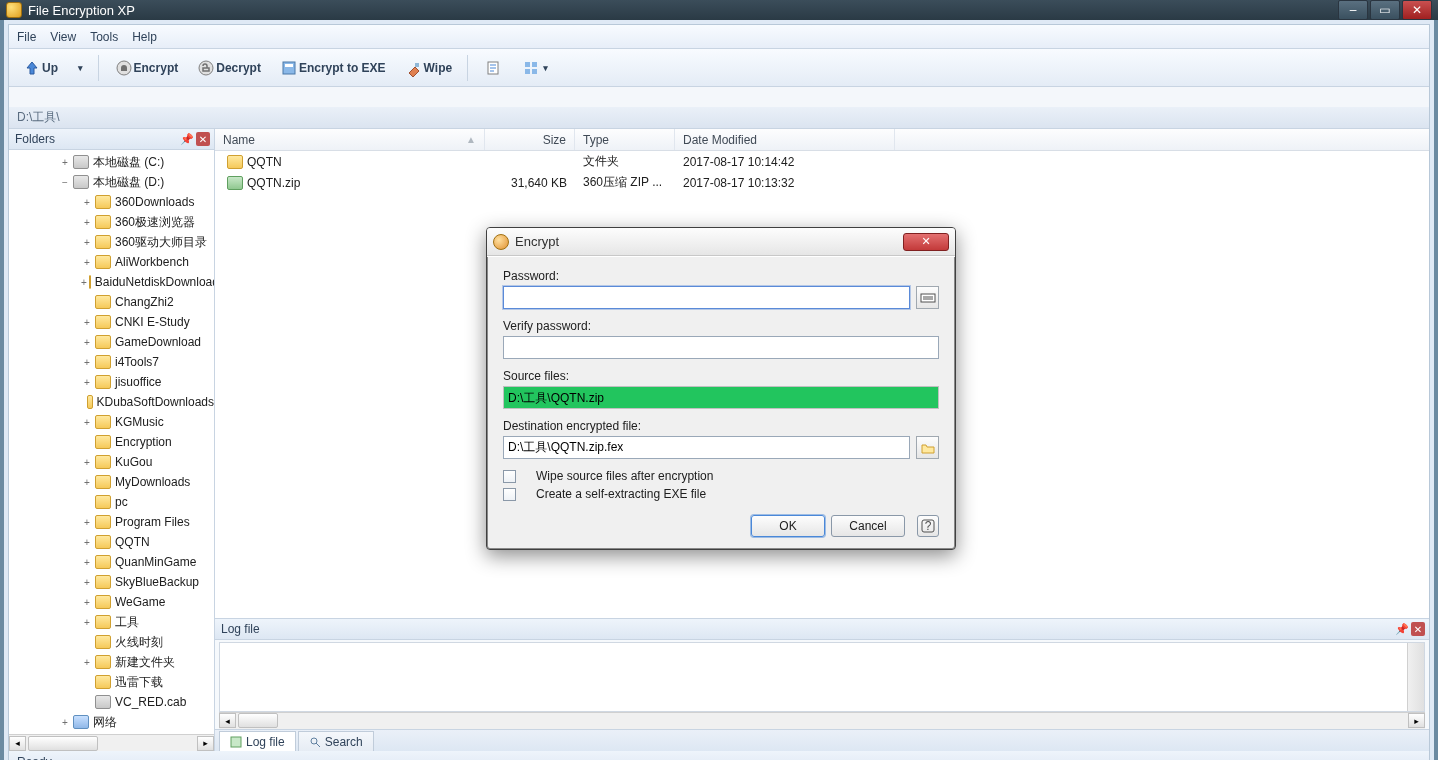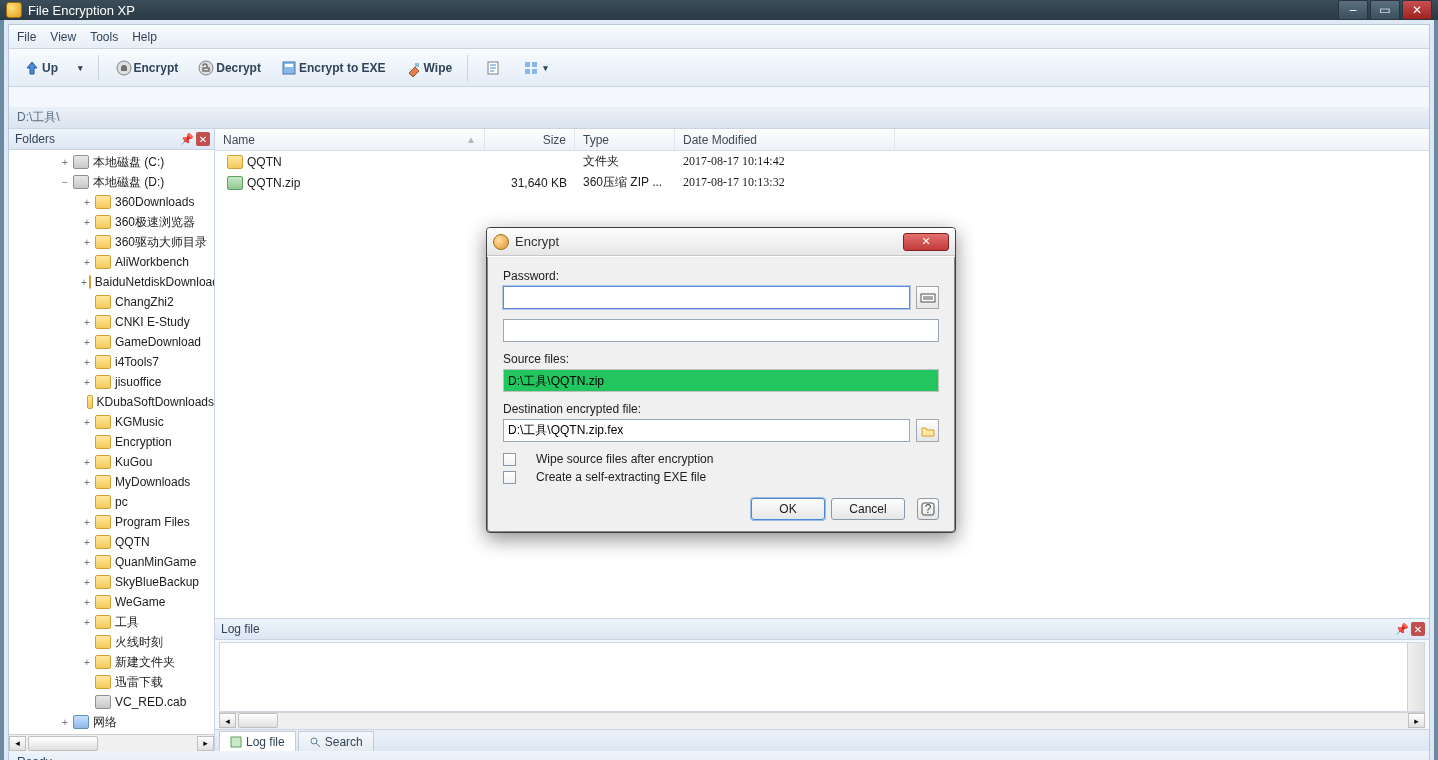--- a/index.html
+++ b/index.html
@@ -55,21 +55,21 @@
 .col-date { width: 220px; }
 .fhdr .sort-arrow { margin-left:auto; color:#b0b8c0; font-size:10px;}
 .frow { height:21px; display:flex; align-items:center; color:#202020; padding-left: 4px;}
 .frow .cell { padding: 0 8px; overflow:hidden; white-space:nowrap; text-overflow:ellipsis;}
 .frow .icon { width:16px; height:14px; margin-right:4px; border-radius:2px;}
 .frow .icon.folder { background:linear-gradient(#ffe9a0,#f5c95a); border:1px solid #d0a030;}
 .frow .icon.zip { background:linear-gradient(#c8e8c8,#90c890); border:1px solid #60a060;}
 .cell-name { width:266px; display:flex; align-items:center;}
 .cell-size { width:90px; text-align:right; justify-content:flex-end;}
 .cell-type { width:100px;}
-.cell-date { width:220px;font-family:Liberation Serif, serif;}
+.cell-date { width:220px;}
 
 .logpanel { height:132px; display:flex; flex-direction:column; background:#f6f9fc;}
 .logbody { flex:1; background:#fff; border:1px solid #d0d8e2; margin:2px 4px 0 4px; position:relative;}
 .vscroll { position:absolute; right:0; top:0; bottom:0; width:17px; background:linear-gradient(90deg,#f0f0f0,#e0e0e0); border-left:1px solid #d0d0d0;}
 .hscroll { height:17px; background:#f0f0f0; border-top:1px solid #d0d0d0; margin:0 4px; display:flex;}
 .tabstrip { height:22px; display:flex; align-items:flex-end; padding-left:4px; border-top:1px solid #c8d4e2; background:linear-gradient(#eaf0f8,#dde7f3);}
 .tab { height:20px; padding:2px 10px; border:1px solid #c0ccda; background:#fff; margin-right:2px; display:flex; align-items:center; gap:4px; font-size:12px; color:#30435a; border-bottom:none;}
 .tab .tico { width:12px; height:12px; }
 .tab.inactive { background:linear-gradient(#f4f7fb,#e6ecf4);}
 
@@ -456,20 +456,21 @@
       <div class="dlg-row">
         <input class="dlg-input focused" type="password" style="">
         <div class="sq-btn">
           <svg width="16" height="14">
               <rect x="1" y="3" width="14" height="8" fill="#fff" stroke="#505050"></rect>
               <line x1="3" y1="6" x2="13" y2="6" stroke="#505050"></line>
               <line x1="3" y1="8" x2="13" y2="8" stroke="#505050"></line>
             </svg>
         </div>
       </div>
+      <label>Verify password:</label>
       <div class="dlg-row">
         <input class="dlg-input" type="password" style="">
       </div>
       <label>Source files:</label>
       <div class="dlg-row">
         <div class="dlg-input readonly" style="line-height:19px;">D:\工具\QQTN.zip</div>
       </div>
       <label>Destination encrypted file:</label>
       <div class="dlg-row">
         <input class="dlg-input" value="D:\工具\QQTN.zip.fex" style="">

